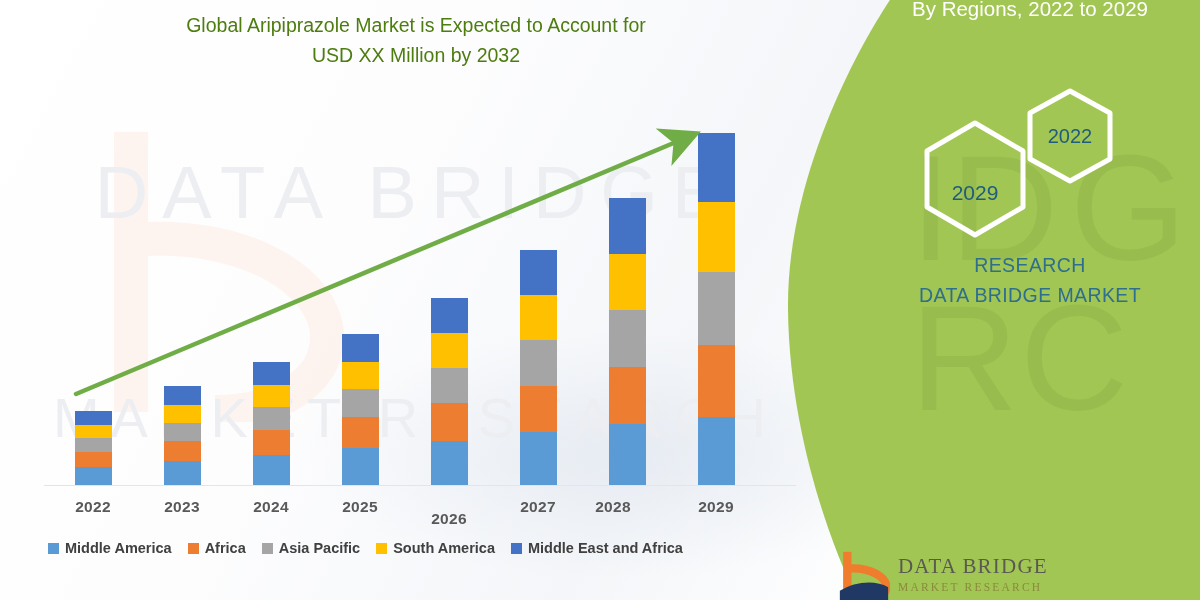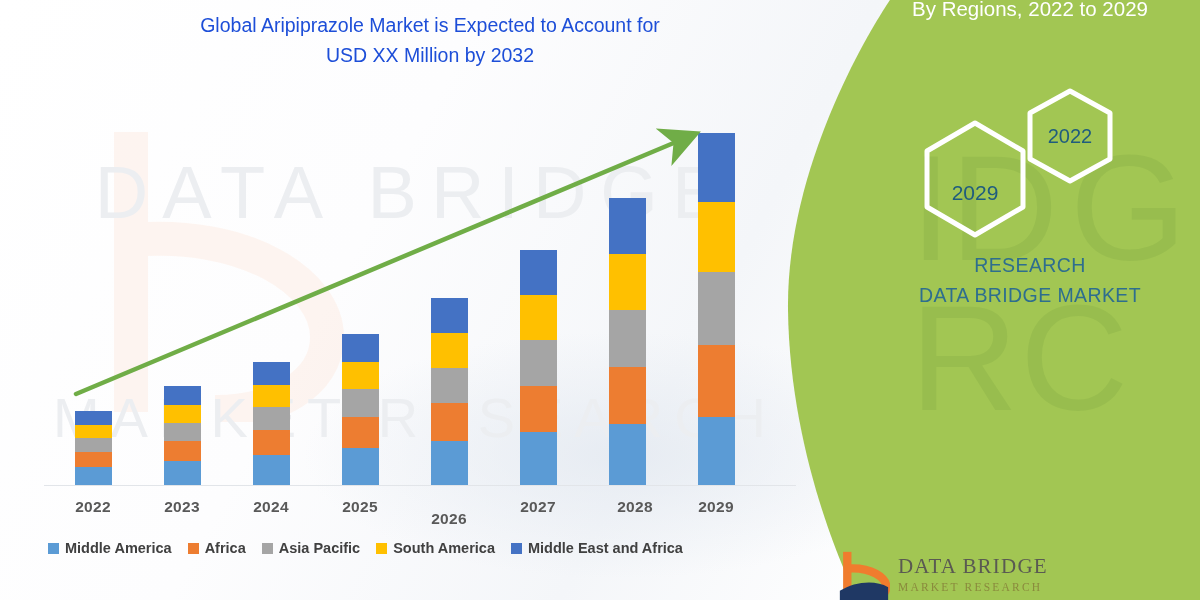--- a/index.html
+++ b/index.html
@@ -64,22 +64,22 @@
     position:absolute;left:60px;top:6px;color:#5a5a52;
     font-size:21px;letter-spacing:1.2px;font-family:"Liberation Serif",serif;
   }
   .footer-logo .fl-sub{
     position:absolute;left:60px;top:33px;color:#8a8a3d;
     font-size:11.5px;letter-spacing:2.2px;font-family:"Liberation Serif",serif;
   }
 
   
   .chart-title{
-    position:absolute;left:100px;top:10px;width:660px;
-    text-align:center;color:#1d4ed8;font-size:19.5px;line-height:30px;
+    position:absolute;left:86px;top:10px;width:660px;
+    text-align:center;color:#4d7c0f;font-size:19.5px;line-height:30px;
     font-weight:400;
   }
 
   
   .plot{position:absolute;left:0;top:0;width:830px;height:600px;}
   .axis-line{
     position:absolute;left:44px;top:485px;width:752px;height:1px;
     background:#e2e5e9;
   }
   .bar{
@@ -225,21 +225,21 @@
           <div class="seg" title="Middle East and Africa 2029: 69" style="height: 69px; background: rgb(68, 114, 196);"></div>
         </div>
       </div>
     <div id="xticks">
         <div class="xtick" style="left: 53px;">2022</div>
         <div class="xtick" style="left: 142px;">2023</div>
         <div class="xtick" style="left: 231px;">2024</div>
         <div class="xtick" style="left: 320px;">2025</div>
         <div class="xtick" style="left: 409px; margin-top: 12px;">2026</div>
         <div class="xtick" style="left: 498px;">2027</div>
-        <div class="xtick" style="left: 595px; text-align: center;">2028</div>
+        <div class="xtick" style="left: 573px; text-align: center;">2028</div>
         <div class="xtick" style="left: 676px;">2029</div>
       </div>
 
     <svg class="arrow-svg" viewBox="0 0 830 600">
       <defs>
         <marker id="ah" markerWidth="9" markerHeight="9" refX="3" refY="4.5" orient="auto">
           <path d="M0,0 L9,4.5 L0,9 L2.4,4.5 Z" fill="#70AD47"></path>
         </marker>
       </defs>
       <line x1="76" y1="394" x2="676" y2="142" stroke="#70AD47" stroke-width="4.5" marker-end="url(#ah)" stroke-linecap="round"></line>

